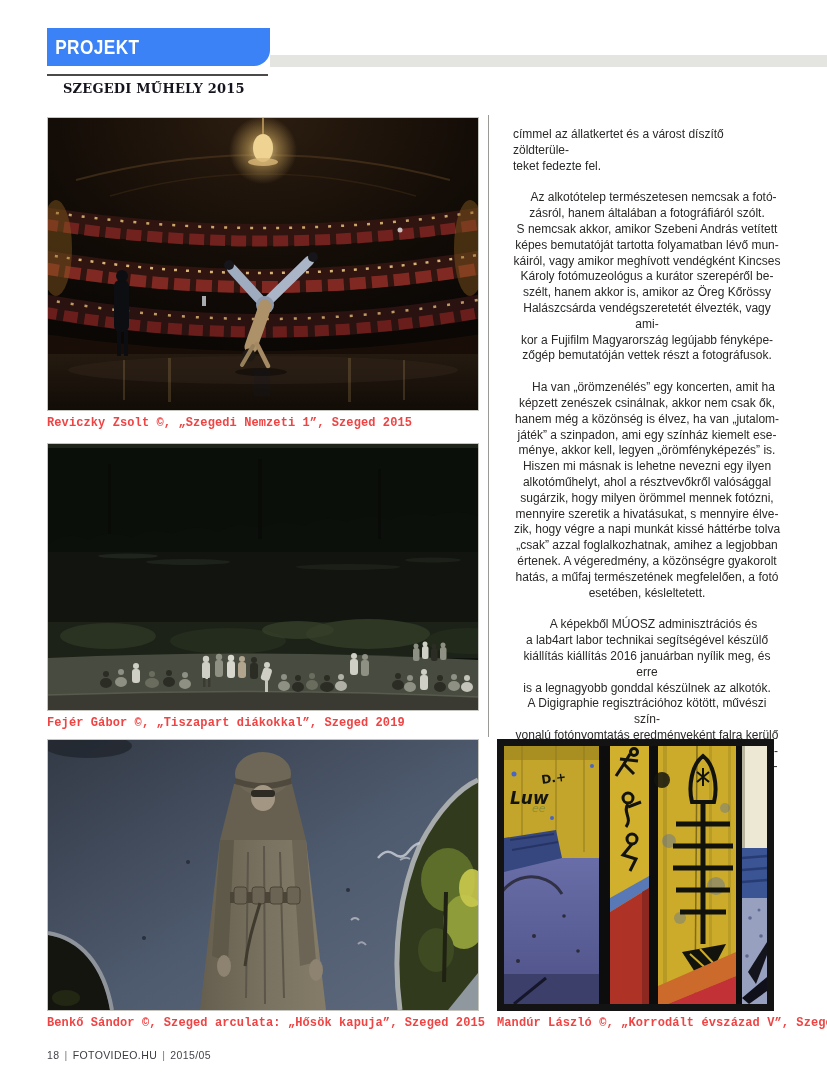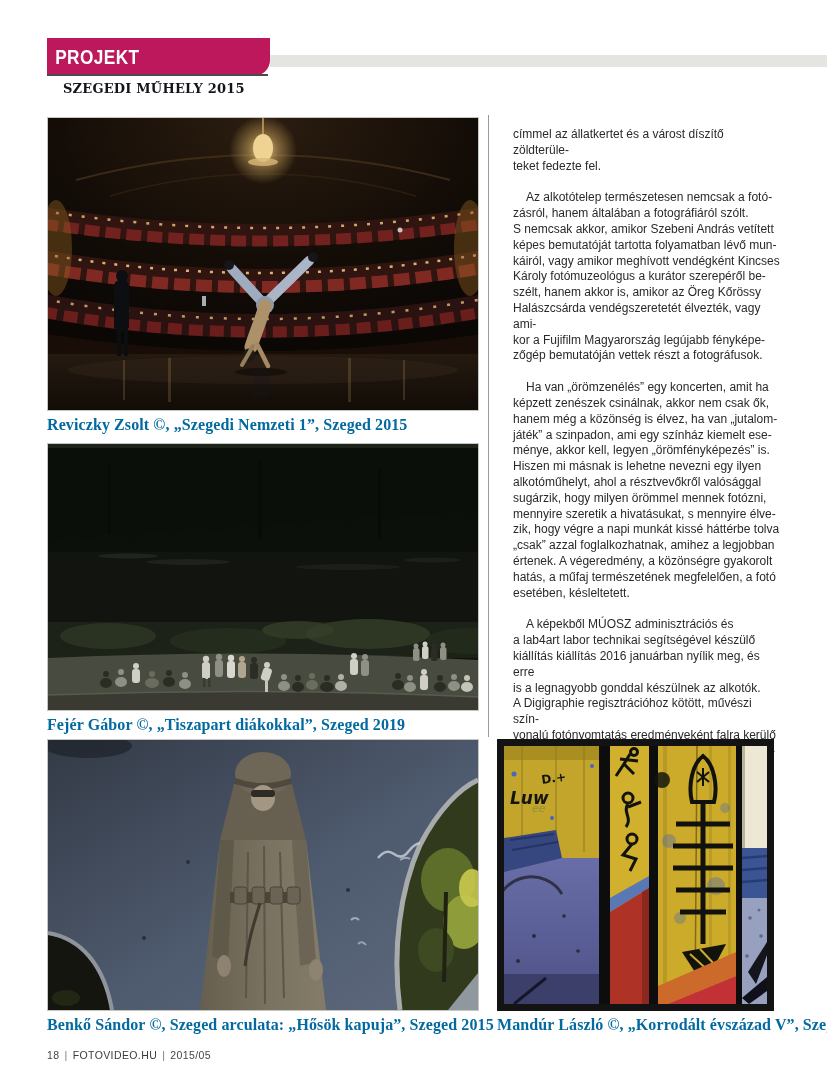--- a/index.html
+++ b/index.html
@@ -15,43 +15,43 @@
   .header-rule{position:absolute;left:47px;top:74px;width:221px;height:2px;background:#4a4a4a;}
   .section-title{position:absolute;left:47px;top:81px;font-family:"DejaVu Serif",serif;
           font-weight:bold;font-size:13px;color:#14141d;letter-spacing:.2px;}
   
   .photo{position:absolute;border:1px solid #c6c6c0;box-sizing:border-box;overflow:hidden;background:#000;}
   .photo svg{display:block;}
   #photo1{left:47px;top:117px;width:432px;height:294px;}
   #photo2{left:47px;top:443px;width:432px;height:268px;}
   #photo3{left:47px;top:739px;width:432px;height:272px;}
   #photo4{left:497px;top:739px;width:277px;height:272px;border:7px solid #131313;background:#131313;}
-  .caption{position:absolute;font-family:Liberation Serif, serif;font-weight:bold;
-          font-size:16px;color:#0369a1;letter-spacing:.1px;white-space:nowrap;}
+  .caption{position:absolute;font-family:Liberation Mono, monospace;font-weight:bold;
+          font-size:12px;color:#ef4444;letter-spacing:.1px;white-space:nowrap;}
   #cap1{left:47px;top:416px;} #cap2{left:47px;top:716px;}
   #cap3{left:47px;top:1016px;} #cap4{left:497px;top:1016px;}
   
   .col-divider{position:absolute;left:488px;top:115px;width:1px;height:622px;background:#9a9a96;}
   .article{position:absolute;left:497px;top:111px;width:300px;color:#2a2927;
           font-size:12px;line-height:15.8px;}
   .para{margin:16px;white-space:pre-line;}
   .para.first{margin-bottom:16px;}
-  .para.indent{text-indent:13px;}
+  .para.indent{text-indent:13px;text-align:center;}
   
   .footer{position:absolute;left:47px;top:1049px;font-size:10.5px;color:#45454d;
           letter-spacing:.4px;}
   .footer .sep{margin:0 5px;color:#7a7a80;}
   .footer strong{font-weight:normal;color:#3a3a42;}
 </style>
 </head>
 <body>
 
 <div class="page">
 
-  <div class="banner" style="background-color: #be185d; margin-top: 10px;">
+  <div class="banner" style="background-color: #3b82f6;">
     <span class="banner-label">PROJEKT</span>
   </div>
   <div class="header-bar" style="background-color: rgb(228, 229, 224);"></div>
   <div class="header-rule"></div>
   <div class="section-title" style="color: rgb(20, 20, 29); margin-left: 16px;">SZEGEDI MŰHELY 2015</div>
 
   <div class="photo" id="photo1">
     <svg width="430" height="292" viewBox="0 0 430 292">
       <defs>
         <radialGradient id="ceil" cx="50%" cy="0%" r="80%">

